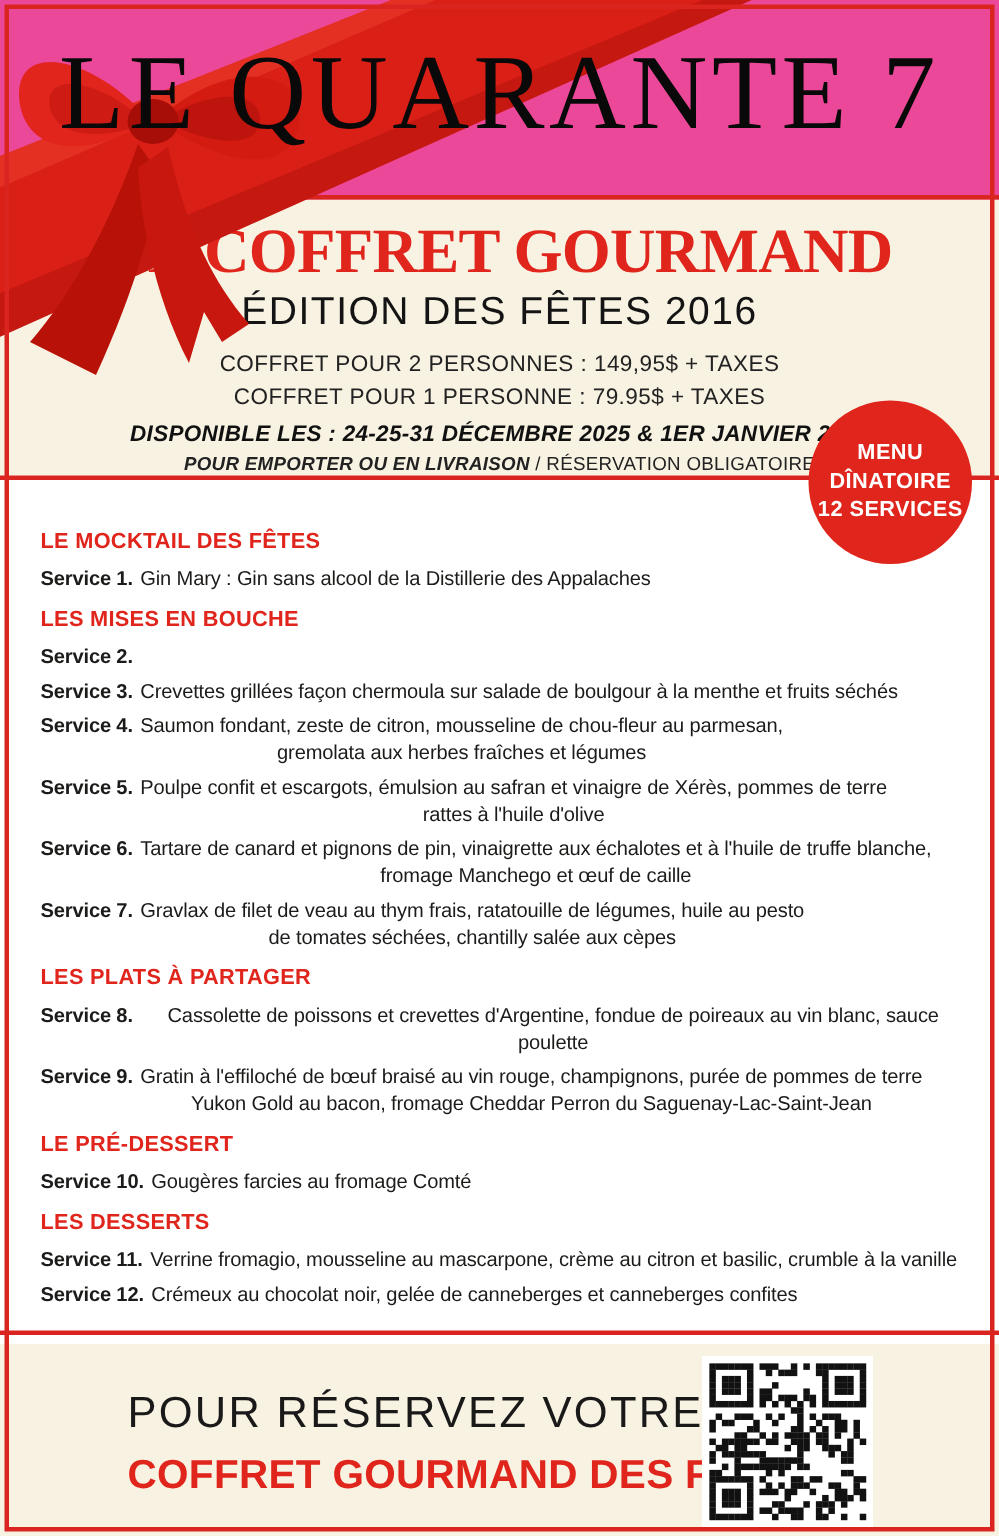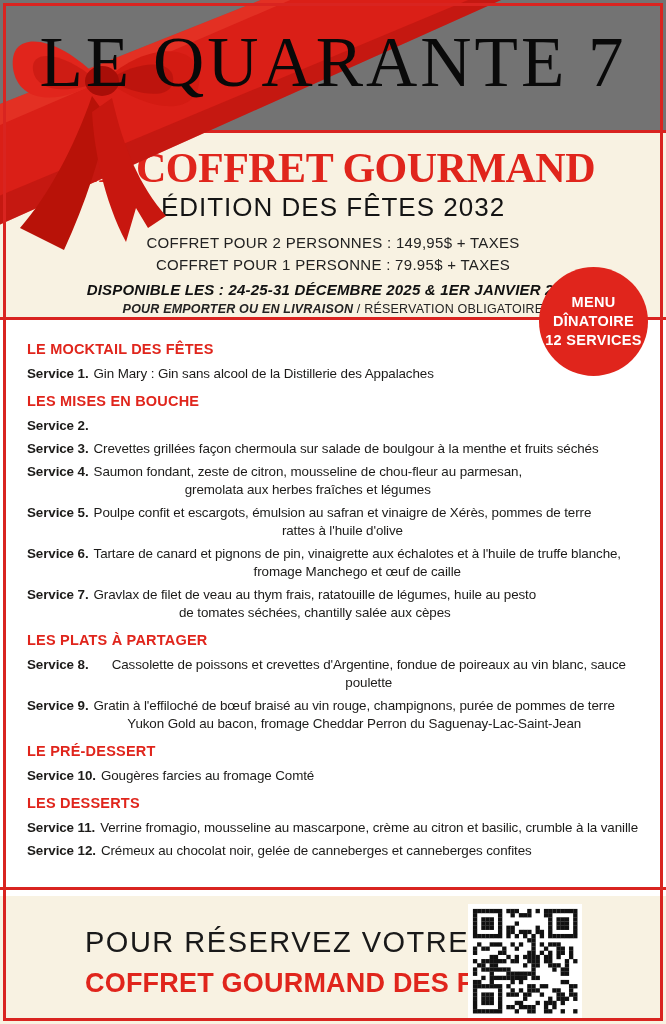--- a/index.html
+++ b/index.html
@@ -10,23 +10,23 @@
     --ink:#1c1b19;
   }
   *{margin:0;padding:0;box-sizing:border-box;}
   html,body{background:#fff;}
   .page{
     position:relative;width:666px;height:1024px;overflow:hidden;
     background:#fff;font-family:"Liberation Sans",sans-serif;color:var(--ink);
   }
   
   .sec{position:absolute;left:0;width:666px;}
-  .sec-header{top:0;height:144px;background:#737373;}
+  .sec-header{top:0;height:144px;background:#ec4899;}
   .sec-sub{top:133px;height:184px;background:var(--cream);text-align:center;}
-  .sec-body{top:320px;height:672px;background:#fff;}
+  .sec-body{top:332px;height:672px;background:#fff;}
   .sec-footer{top:896px;height:134px;background:var(--cream);}
   .divider{position:absolute;left:0;width:666px;height:3px;background:var(--red-line);z-index:5;}
   .d1{top:130px;} .d2{top:317px;} .d3{top:887px;}
   .border-frame{
     position:absolute;inset:3px;border:3px solid var(--red-line);
     z-index:8;pointer-events:none;
   }
   
   .ribbon{position:absolute;top:0;left:0;z-index:6;}
   .title{
@@ -92,21 +92,21 @@
 
       <ellipse cx="102" cy="81" rx="17" ry="15" fill="#a80e08"></ellipse>
     </svg>
     <h1 class="title">LE QUARANTE 7</h1>
   </div>
 
   <div class="divider d1"></div>
 
   <div class="sec sec-sub">
     <div class="promo-title">LE COFFRET GOURMAND</div>
-    <div class="promo-edition">ÉDITION DES FÊTES 2032</div>
+    <div class="promo-edition">ÉDITION DES FÊTES 2016</div>
     <div class="promo-price first">COFFRET POUR 2 PERSONNES : 149,95$ + TAXES</div>
     <div class="promo-price">COFFRET POUR 1 PERSONNE : 79.95$ + TAXES</div>
     <div class="promo-avail">DISPONIBLE LES : 24-25-31 DÉCEMBRE 2025 &amp; 1ER JANVIER 2026</div>
     <div class="promo-note"><span class="b">POUR EMPORTER OU EN LIVRAISON</span><span> / RÉSERVATION OBLIGATOIRE</span></div>
   </div>
 
   <div class="divider d2"></div>
 
   <div class="badge">
     <span>MENU</span>

